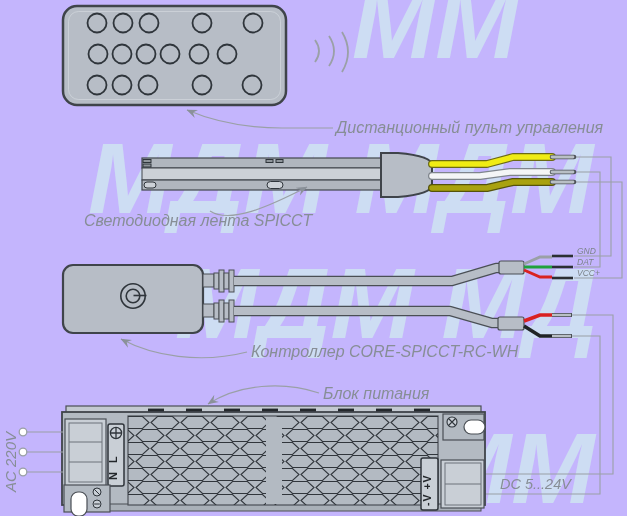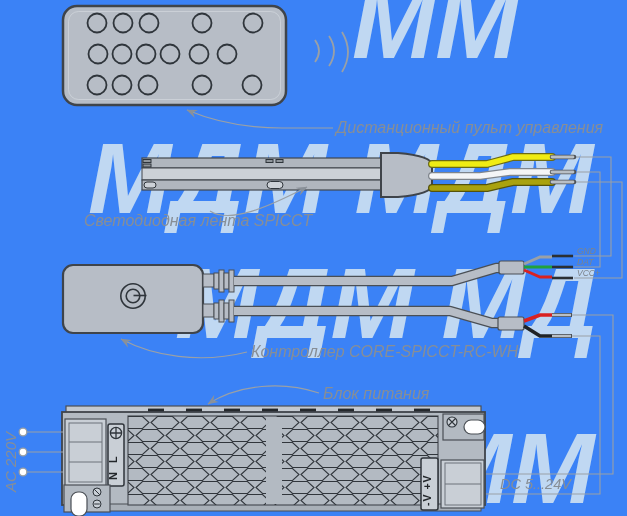--- a/index.html
+++ b/index.html
@@ -1,16 +1,16 @@
 <!DOCTYPE html>
 <html><head>
 <meta charset="utf-8">
 <style>
   html,body{margin:0;padding:0;background:#fff;}
-  .stage{position:relative;width:627px;height:516px;overflow:hidden;background:#3b82f6;
+  .stage{position:relative;width:627px;height:516px;overflow:hidden;background:#c4b5fd;
          font-family:"Liberation Sans",sans-serif;}
   svg{display:block;}
   .wm{font:italic 700 100px "Liberation Sans",sans-serif;opacity:.9;}
   .lbl{font:italic 16px "Liberation Sans",sans-serif;fill:#878e96;}
   .lbl-md{font:italic 15px "Liberation Sans",sans-serif;fill:#878e96;}
   .lbl-dc{font:italic 14.5px "Liberation Sans",sans-serif;fill:#878e96;}
   .lbl-sm{font:italic 8.5px "Liberation Sans",sans-serif;fill:#7d848b;}
   .term-lbl{font:700 11px "Liberation Sans",sans-serif;fill:#23272b;letter-spacing:3px;}
   .term-lbl2{font:700 10.5px "Liberation Sans",sans-serif;fill:#23272b;letter-spacing:1px;}
   .leader{fill:none;stroke:#9aa0a6;stroke-width:1.2;}

